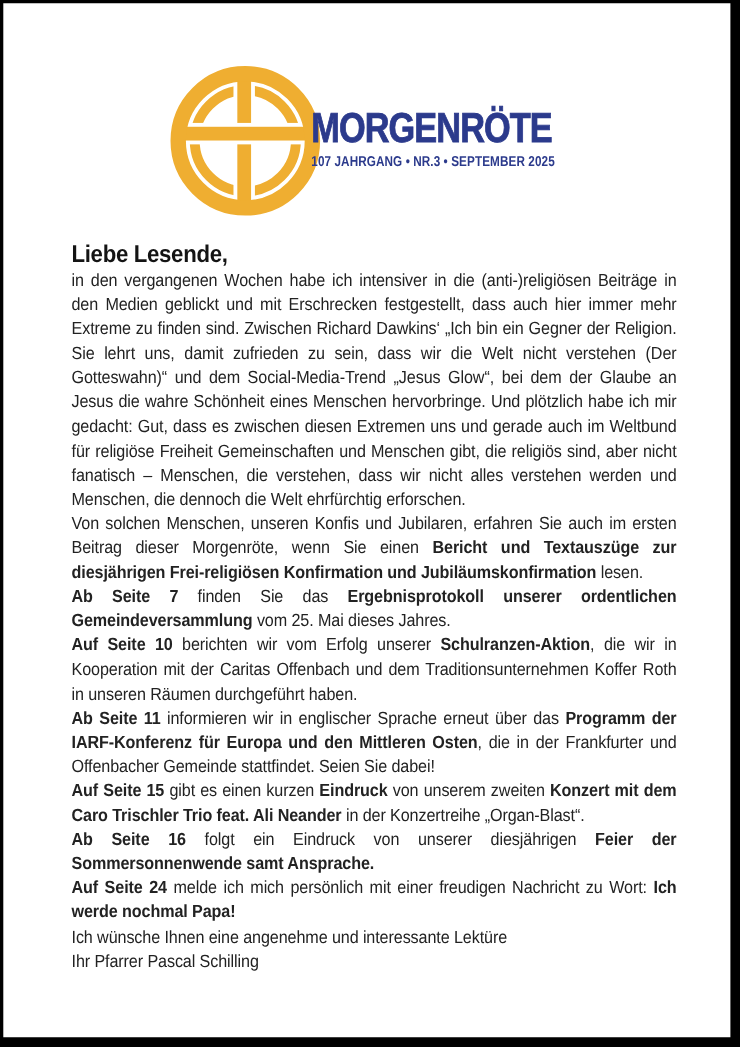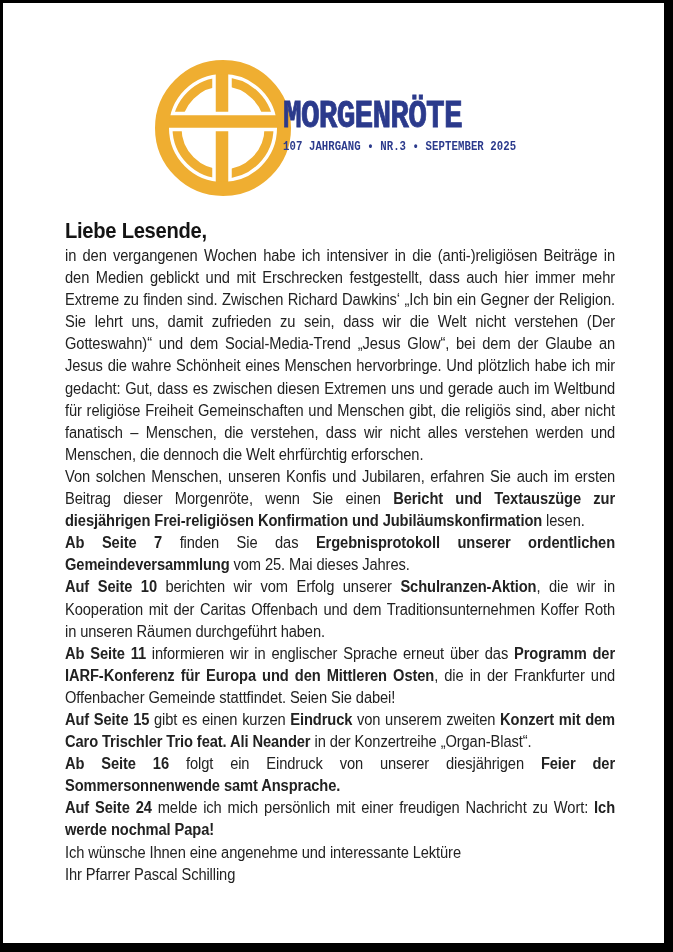--- a/index.html
+++ b/index.html
@@ -33,21 +33,20 @@
     left: 0;
     top: 0;
     width: 140px;
     height: 140px;
   }
   .title-block {
     position: absolute;
     left: 130px;
     top: 40px;
     width: 320px;
-    font-family: Liberation Mono, monospace;
   }
   .nl-title {
     color: var(--accent, #2b3a8c);
     font-size: 38px;
     font-weight: 700;
     line-height: 38px;
     letter-spacing: -1px;
     white-space: nowrap;
     transform: scaleX(0.82);
     transform-origin: left top;

